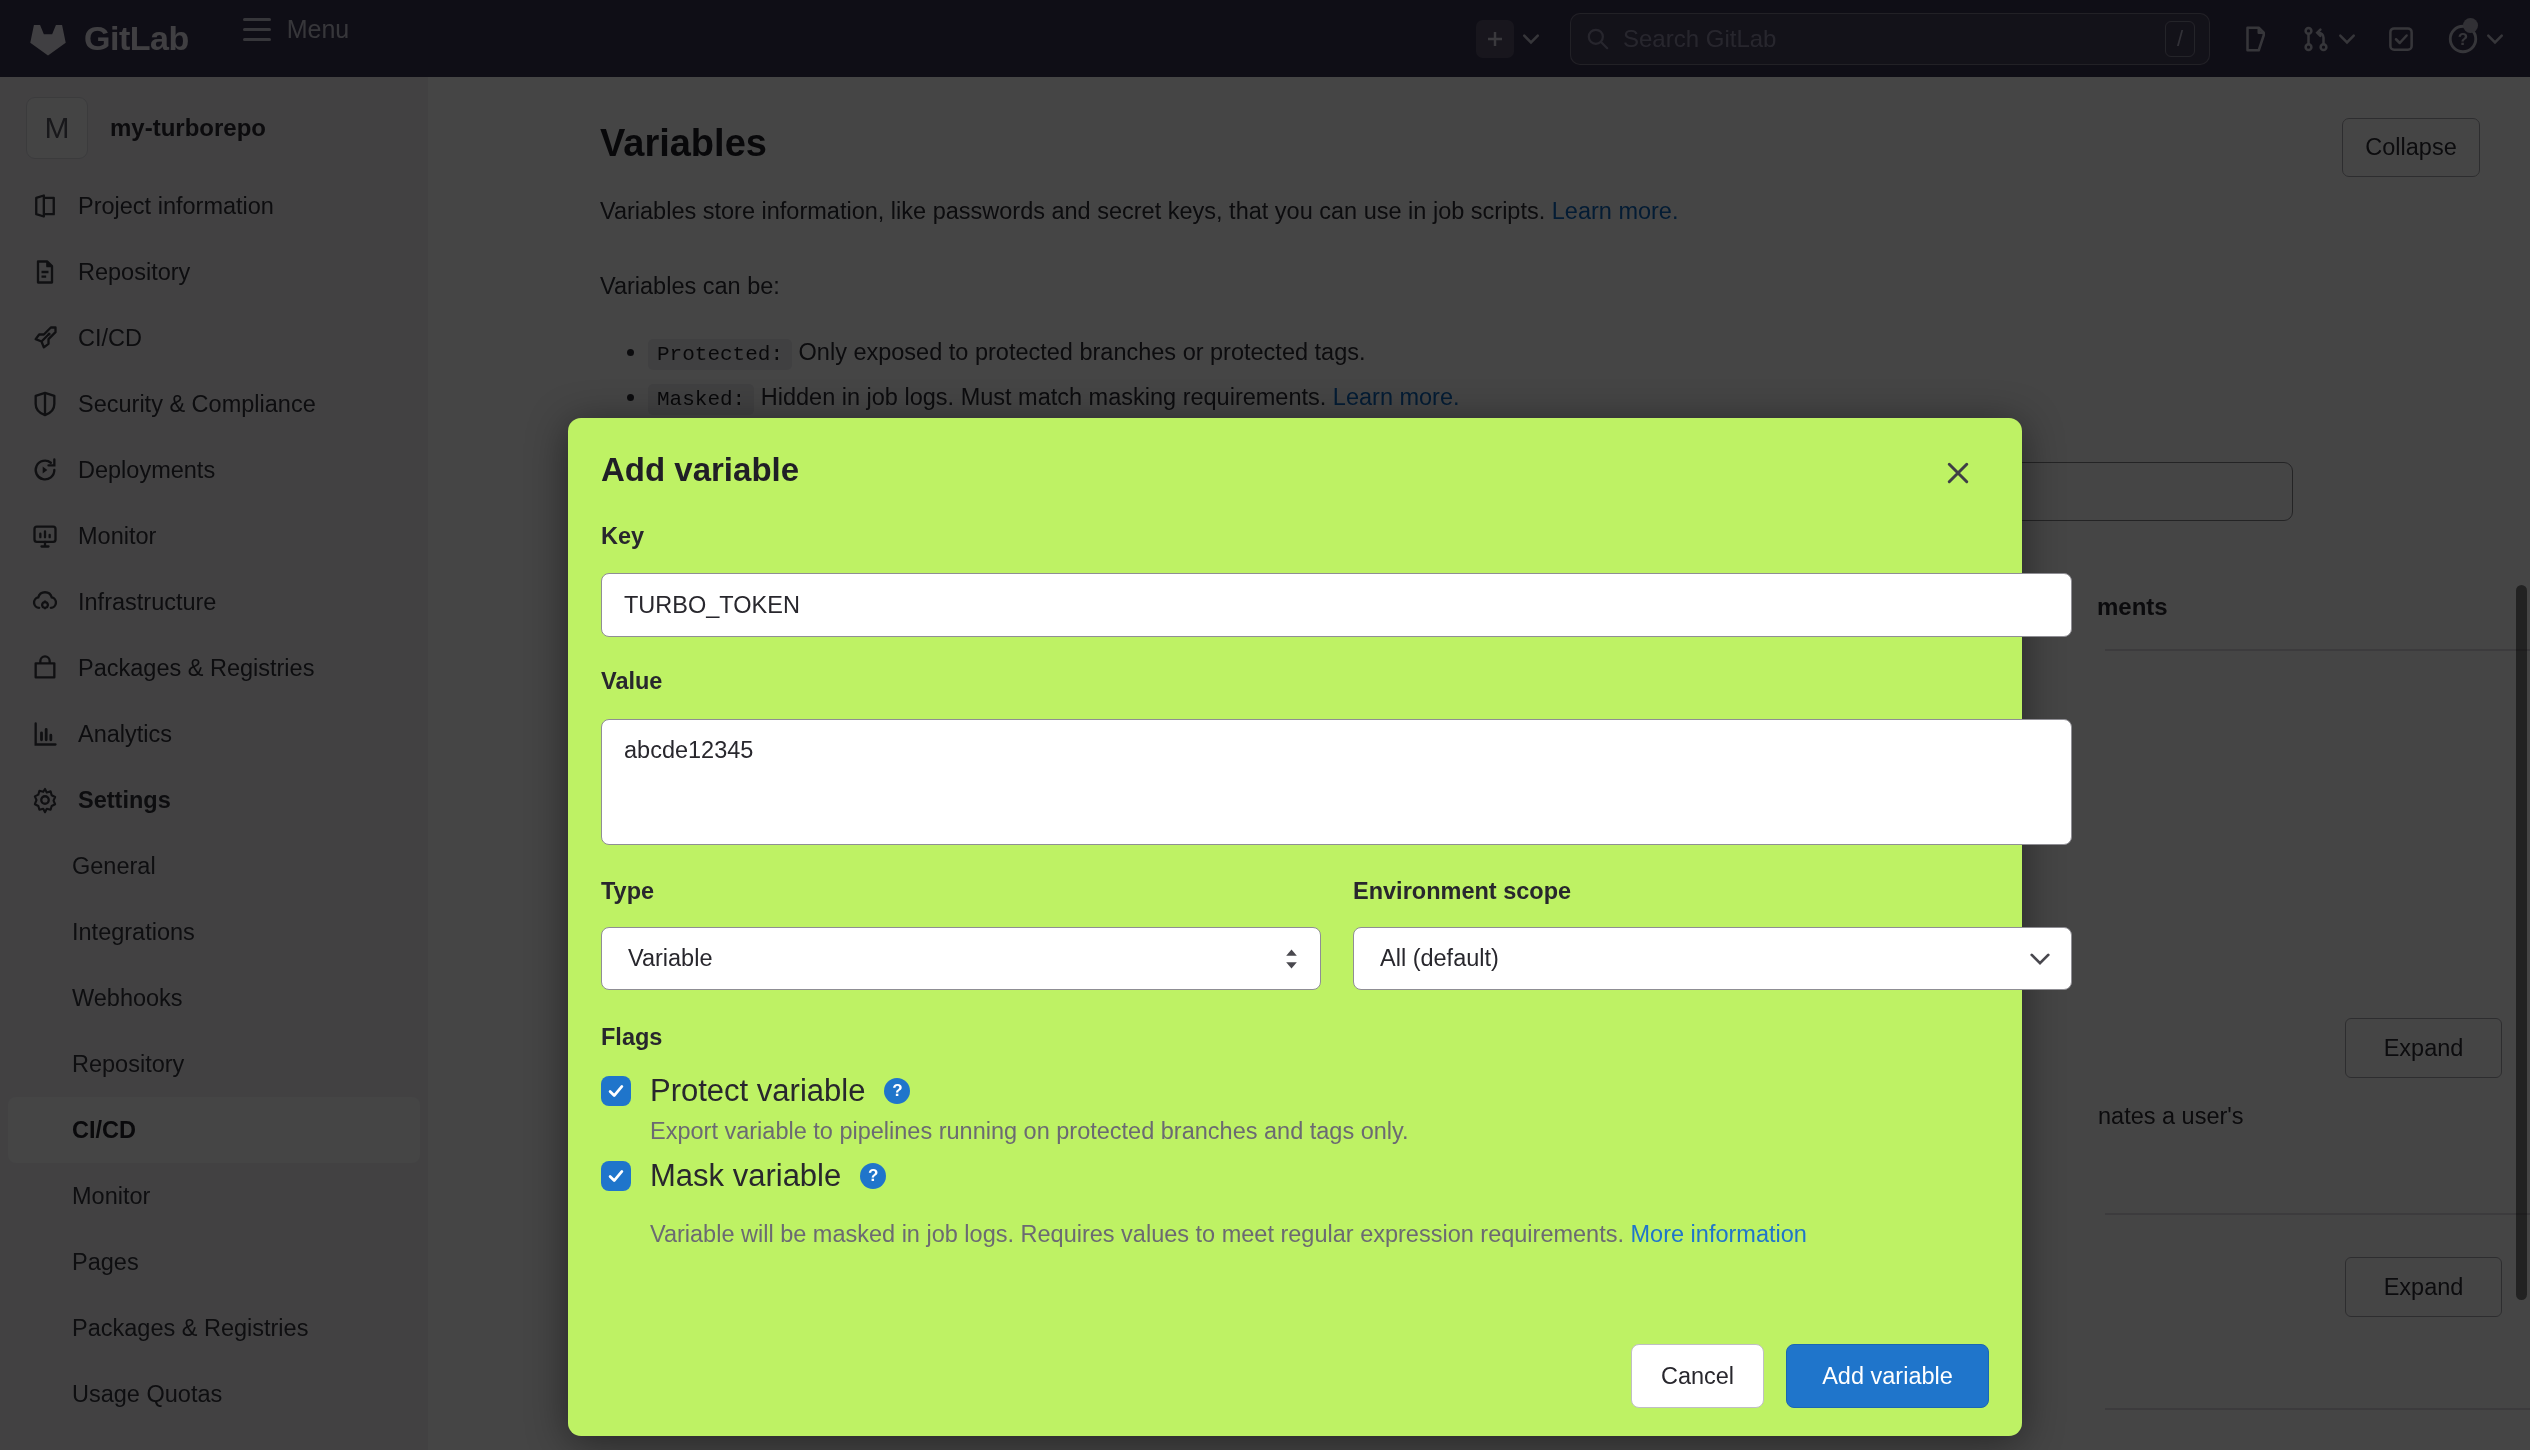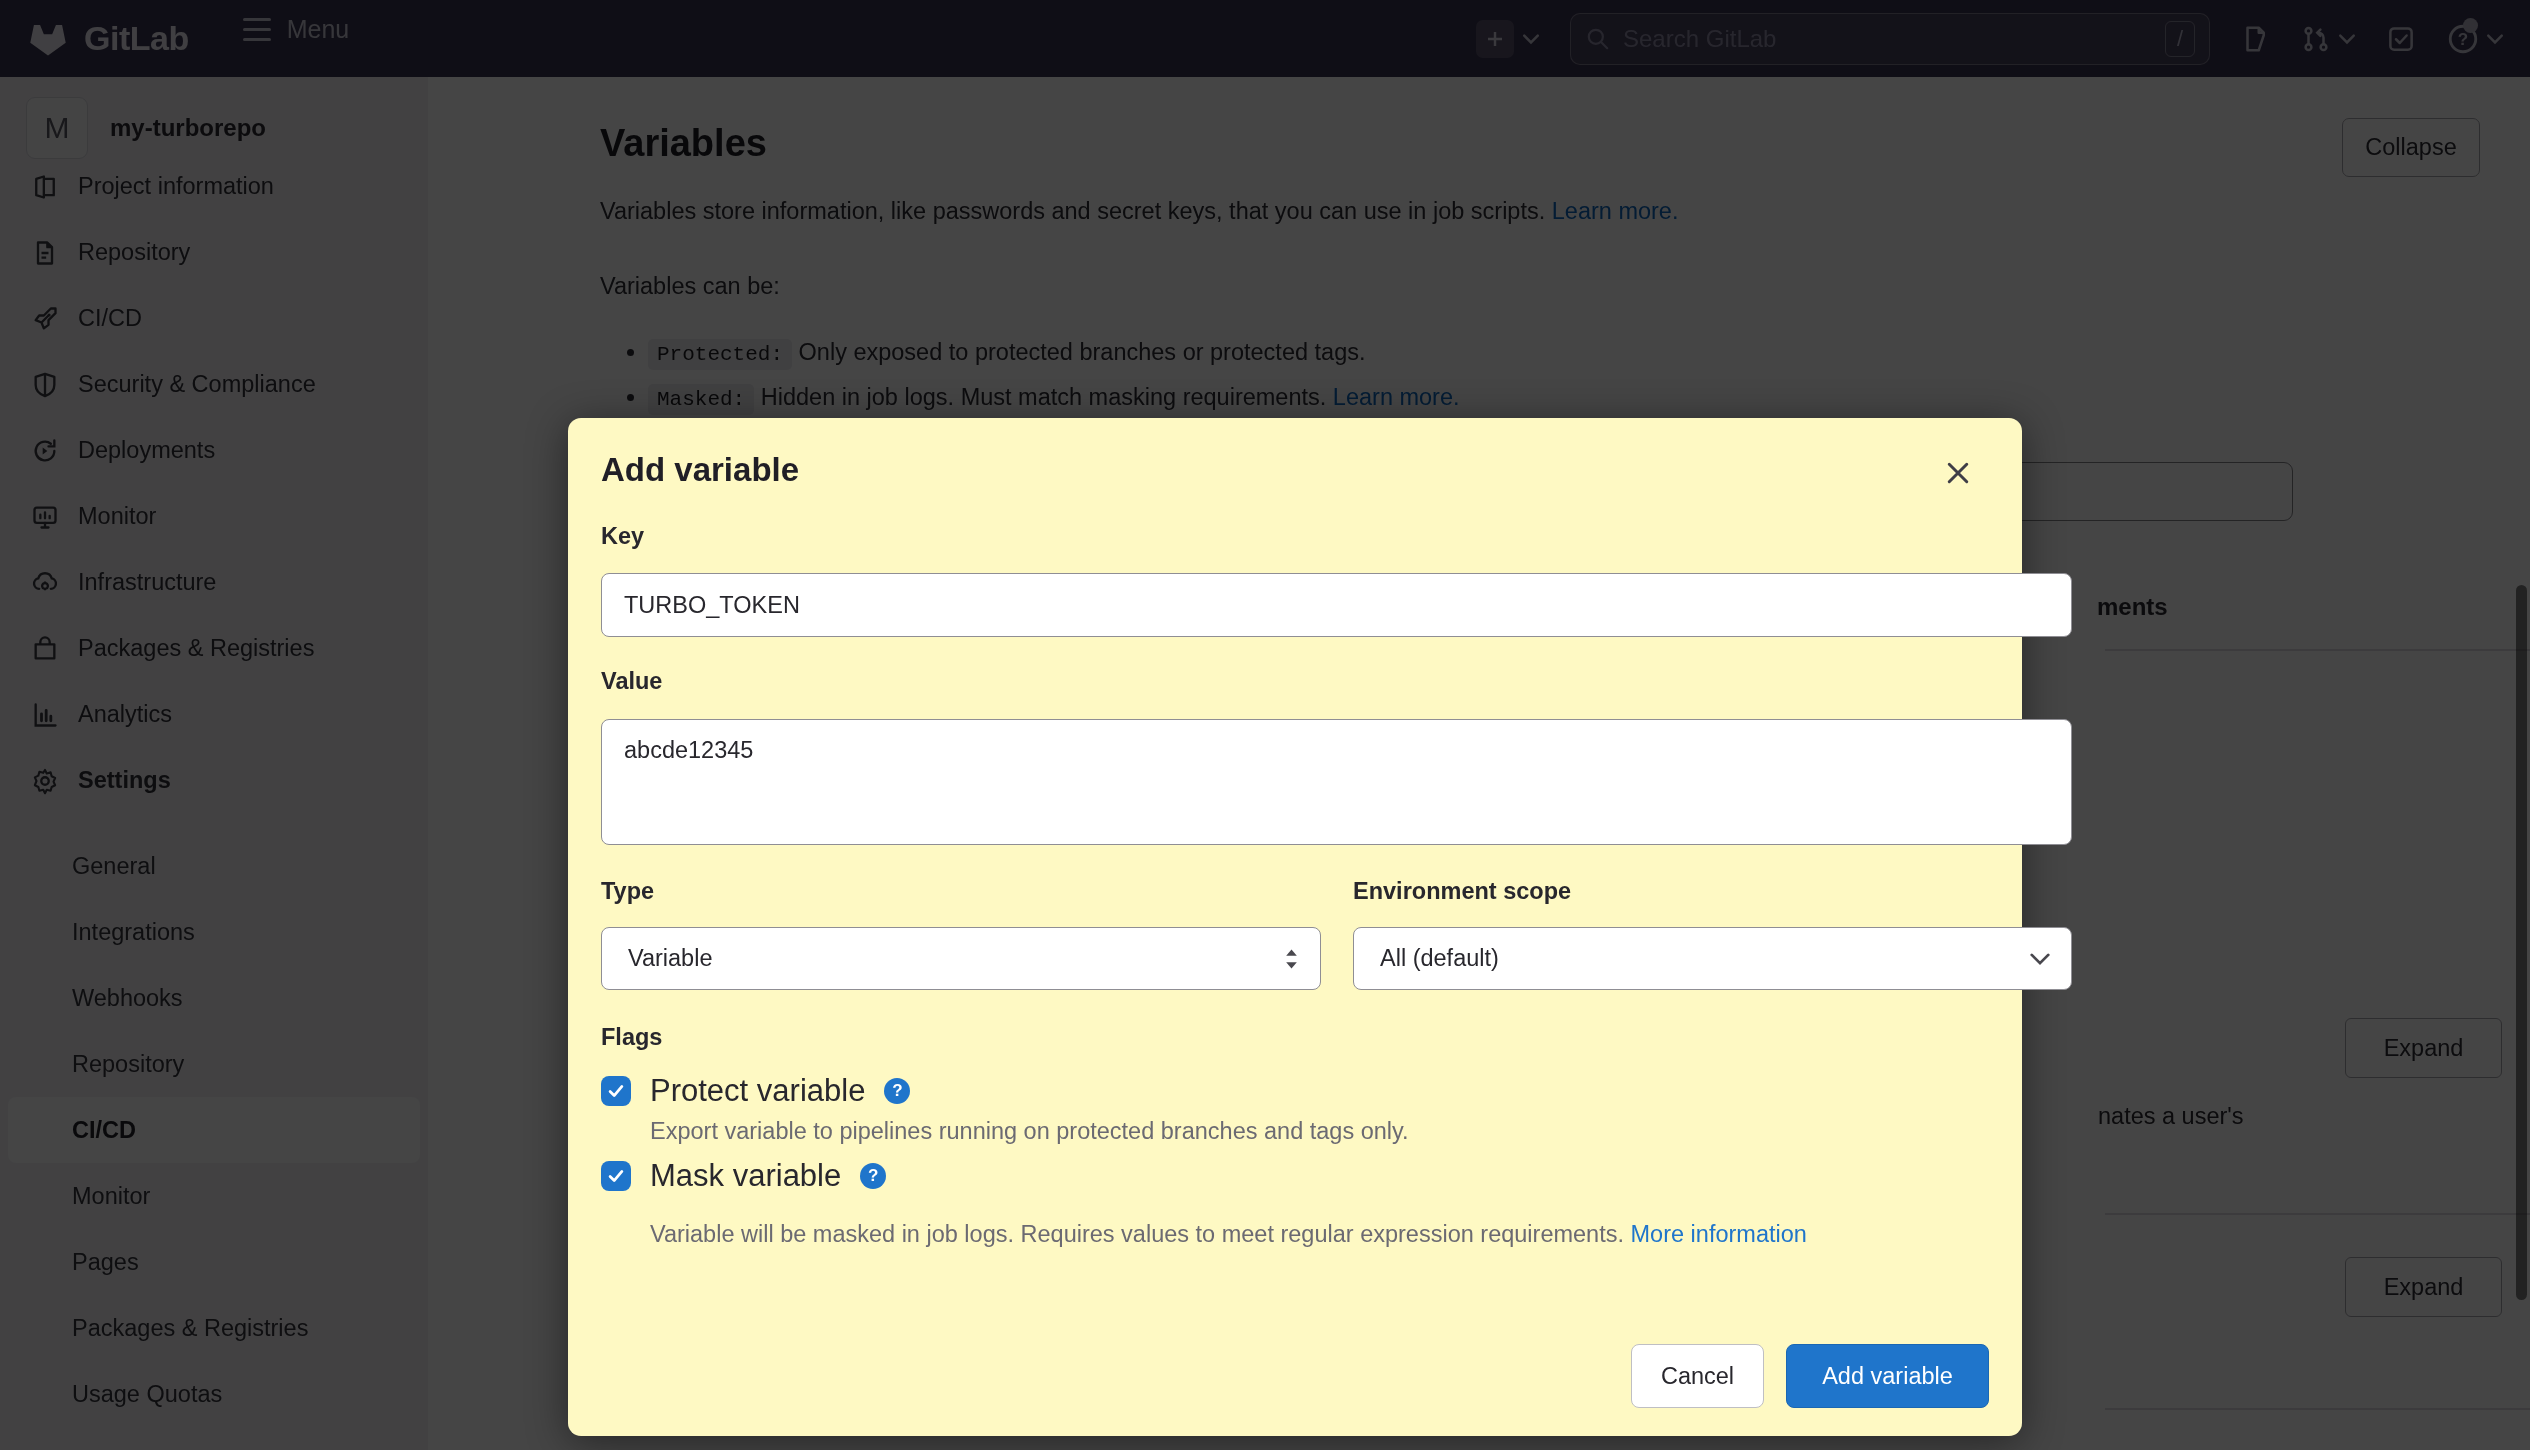--- a/index.html
+++ b/index.html
@@ -47,21 +47,21 @@
     background:#f2f1f4; z-index:5; overflow:hidden;
   }
   .project-row { display:flex; align-items:center; gap:22px; padding:20px 26px 14px 26px; }
   .project-avatar {
     width:62px; height:62px; border:1px solid #d9d8de; border-radius:9px; background:#fbfbfc;
     display:flex; align-items:center; justify-content:center; font-size:30px; color:#5b5a64;
   }
   .project-name { font-size:24px; font-weight:700; color:#2c2b33; }
   .nav-list { display:flex; flex-direction:column; }
   .side-item {
-    height:66px; display:flex; align-items:flex-start; gap:18px; padding:0 10px 0 30px;
+    height:66px; display:flex; align-items:center; gap:18px; padding:0 10px 0 30px;
     font-size:23.5px; color:#33323a; cursor:pointer;
   }
   .side-item .sicon { width:30px; display:flex; justify-content:center; color:#3c3b43; flex:none; }
   .side-item.bold { font-weight:700; }
   .sub-item {
     height:66px; display:flex; align-items:center; padding-left:72px;
     font-size:23.5px; color:#36353d; cursor:pointer;
   }
   .sub-item.active { margin:0 8px; padding-left:64px; background:#fdfdfe; border-radius:8px; font-weight:700; color:#232229; }
 
@@ -97,21 +97,21 @@
   }
   .e1 { top:941px; } .e2 { top:1180px; }
 
   
   .backdrop { position:absolute; inset:0; background:rgba(0,0,0,0.73); z-index:50; }
   .scroll-thumb { position:absolute; right:3px; top:585px; width:11px; height:715px; border-radius:6px; background:rgba(0,0,0,0.5); z-index:40; }
 
   
   .modal {
     position:absolute; left:568px; top:418px; width:1454px; height:1018px;
-    background:#fef9c3; border-radius:13px; z-index:100;
+    background:#bef264; border-radius:13px; z-index:100;
     box-shadow:0 6px 40px rgba(0,0,0,0.45);
   }
   .modal-title { position:absolute; left:33px; top:33px; font-size:33px; font-weight:700; color:#201f26; }
   .modal-close { position:absolute; right:44px; top:36px; width:40px; height:40px; background:none; border:none; cursor:pointer; color:#3f3e46; }
   .field-label { position:absolute; left:33px; font-size:23.5px; font-weight:700; color:#28272d; }
   .lbl-key { top:105px; } .lbl-value { top:250px; } .lbl-type { top:460px; }
   .lbl-scope { left:785px; top:460px; } .lbl-flags { top:606px; }
   .key-input {
     position:absolute; left:33px; top:155px; width:1471px; height:64px;
     border:1.6px solid #8f8e94; border-radius:8px; font-size:23.5px; font-family:inherit;

